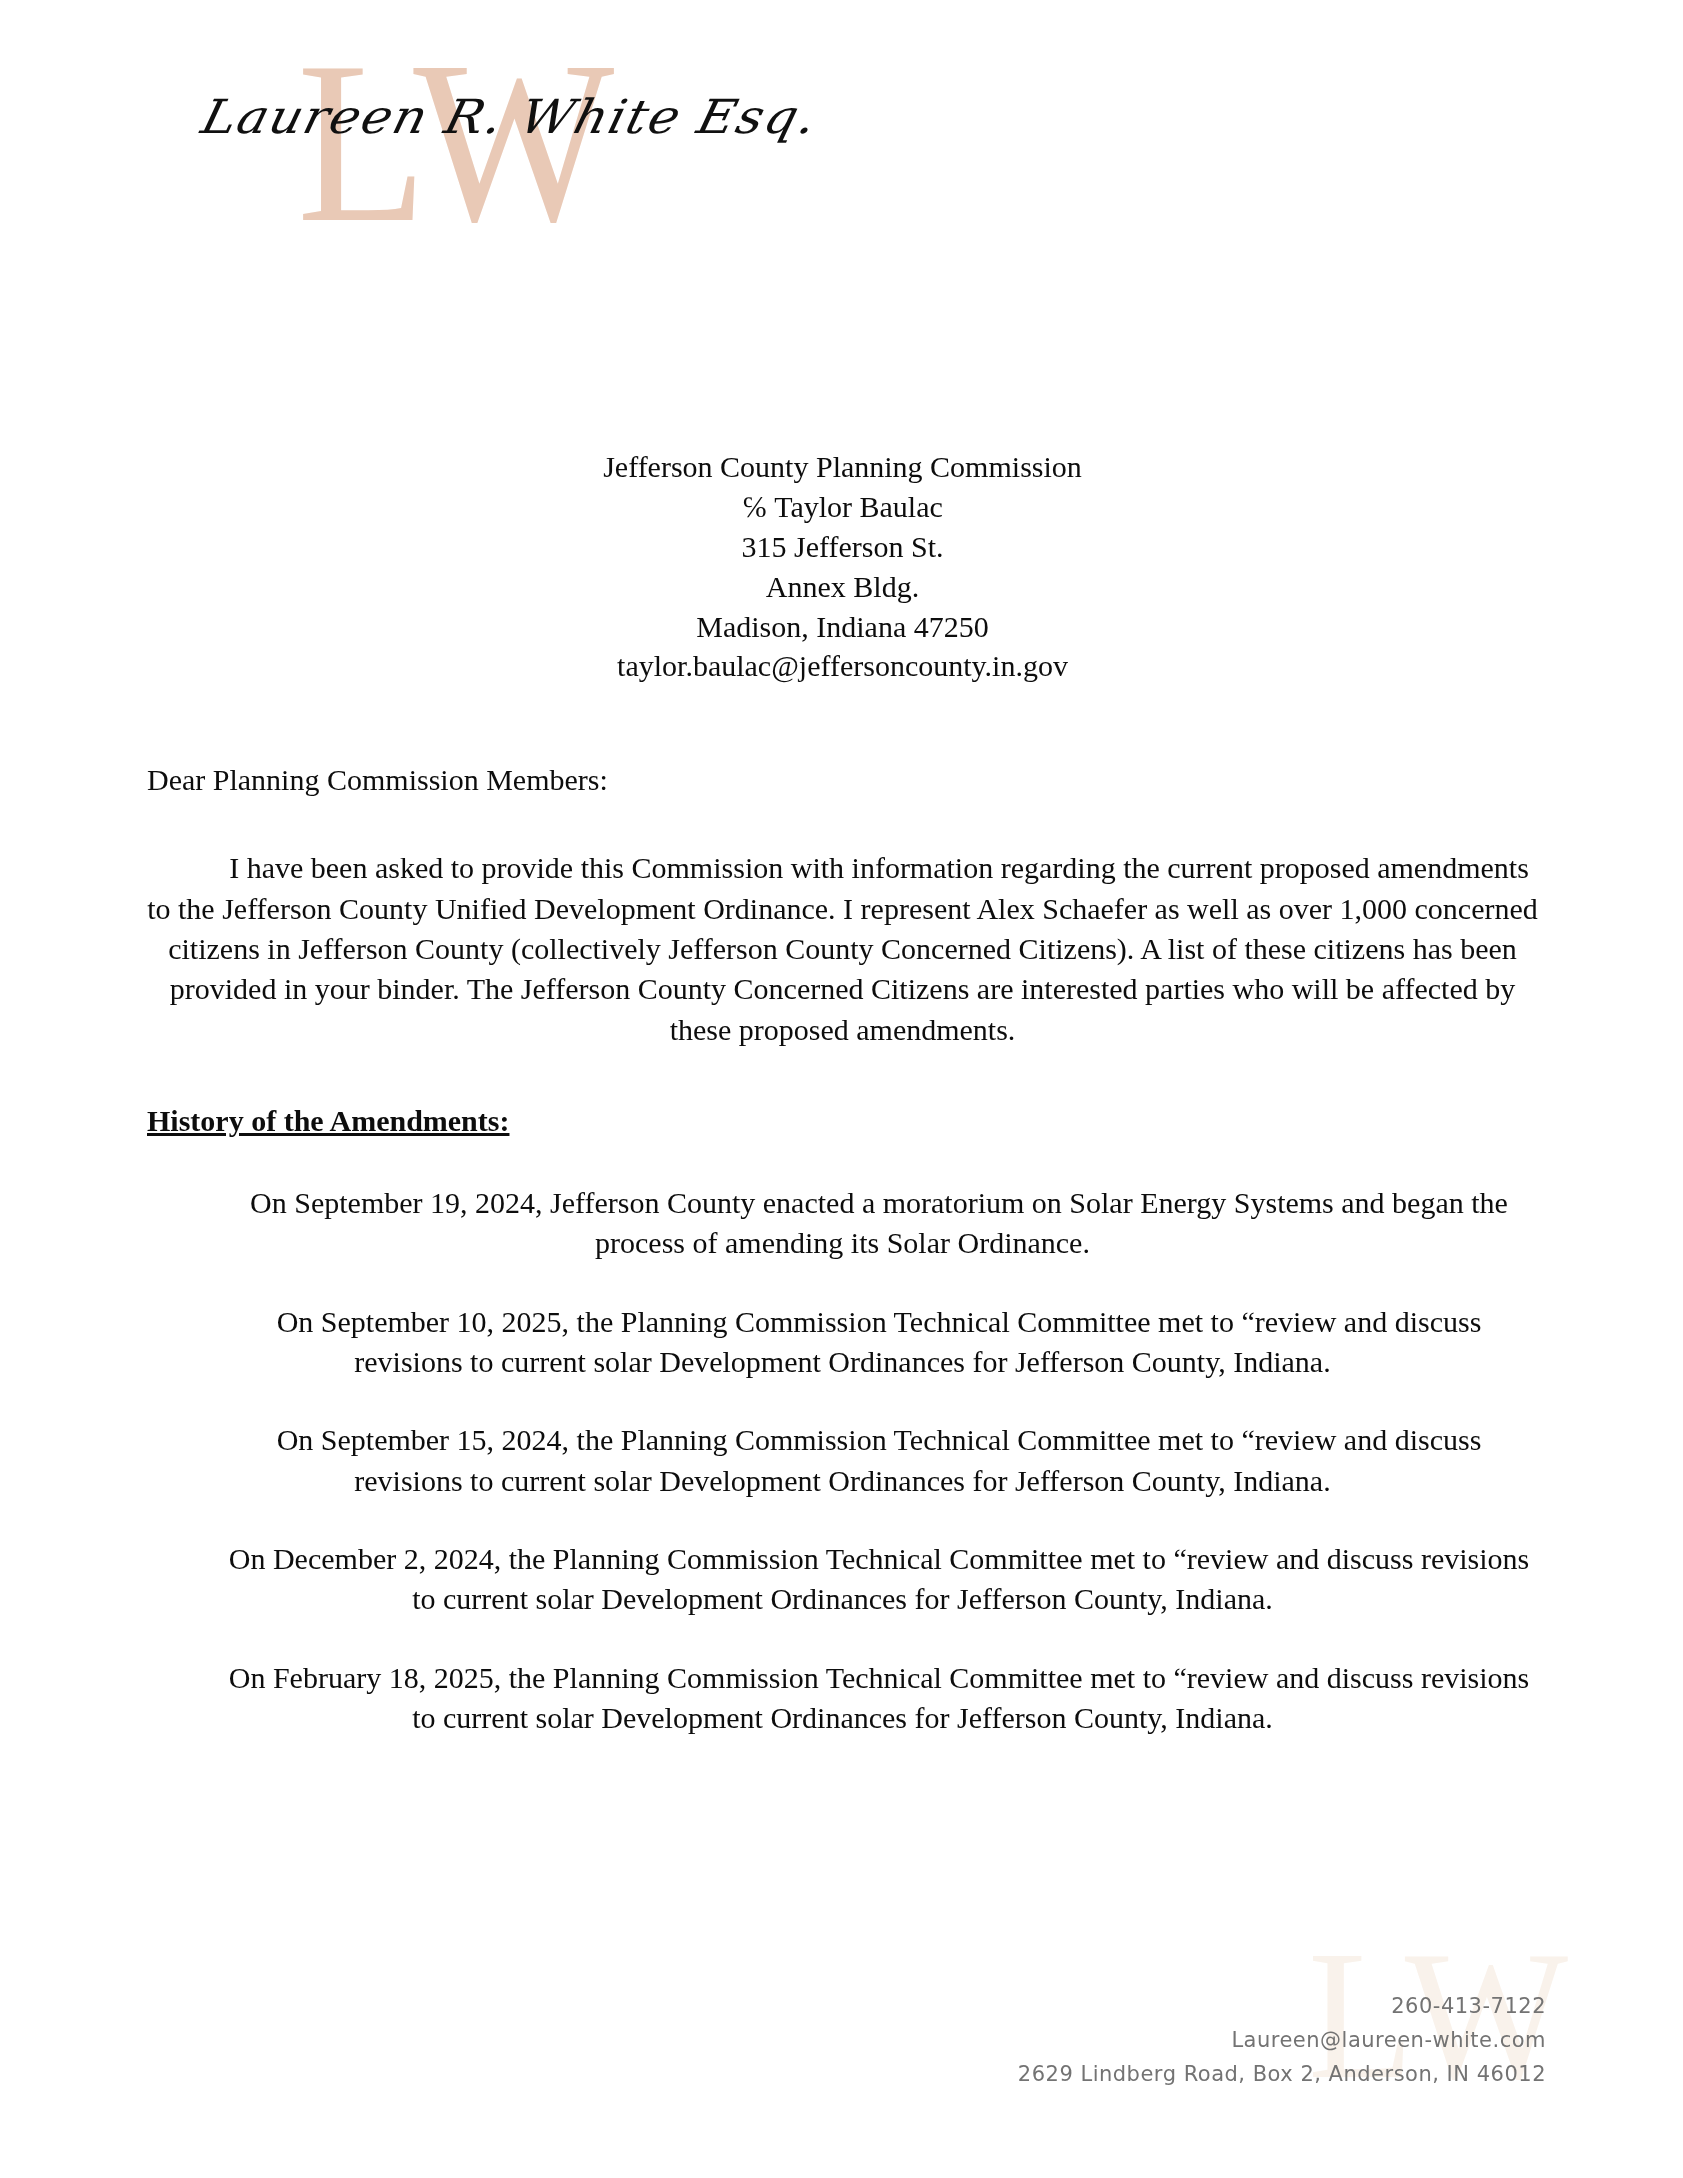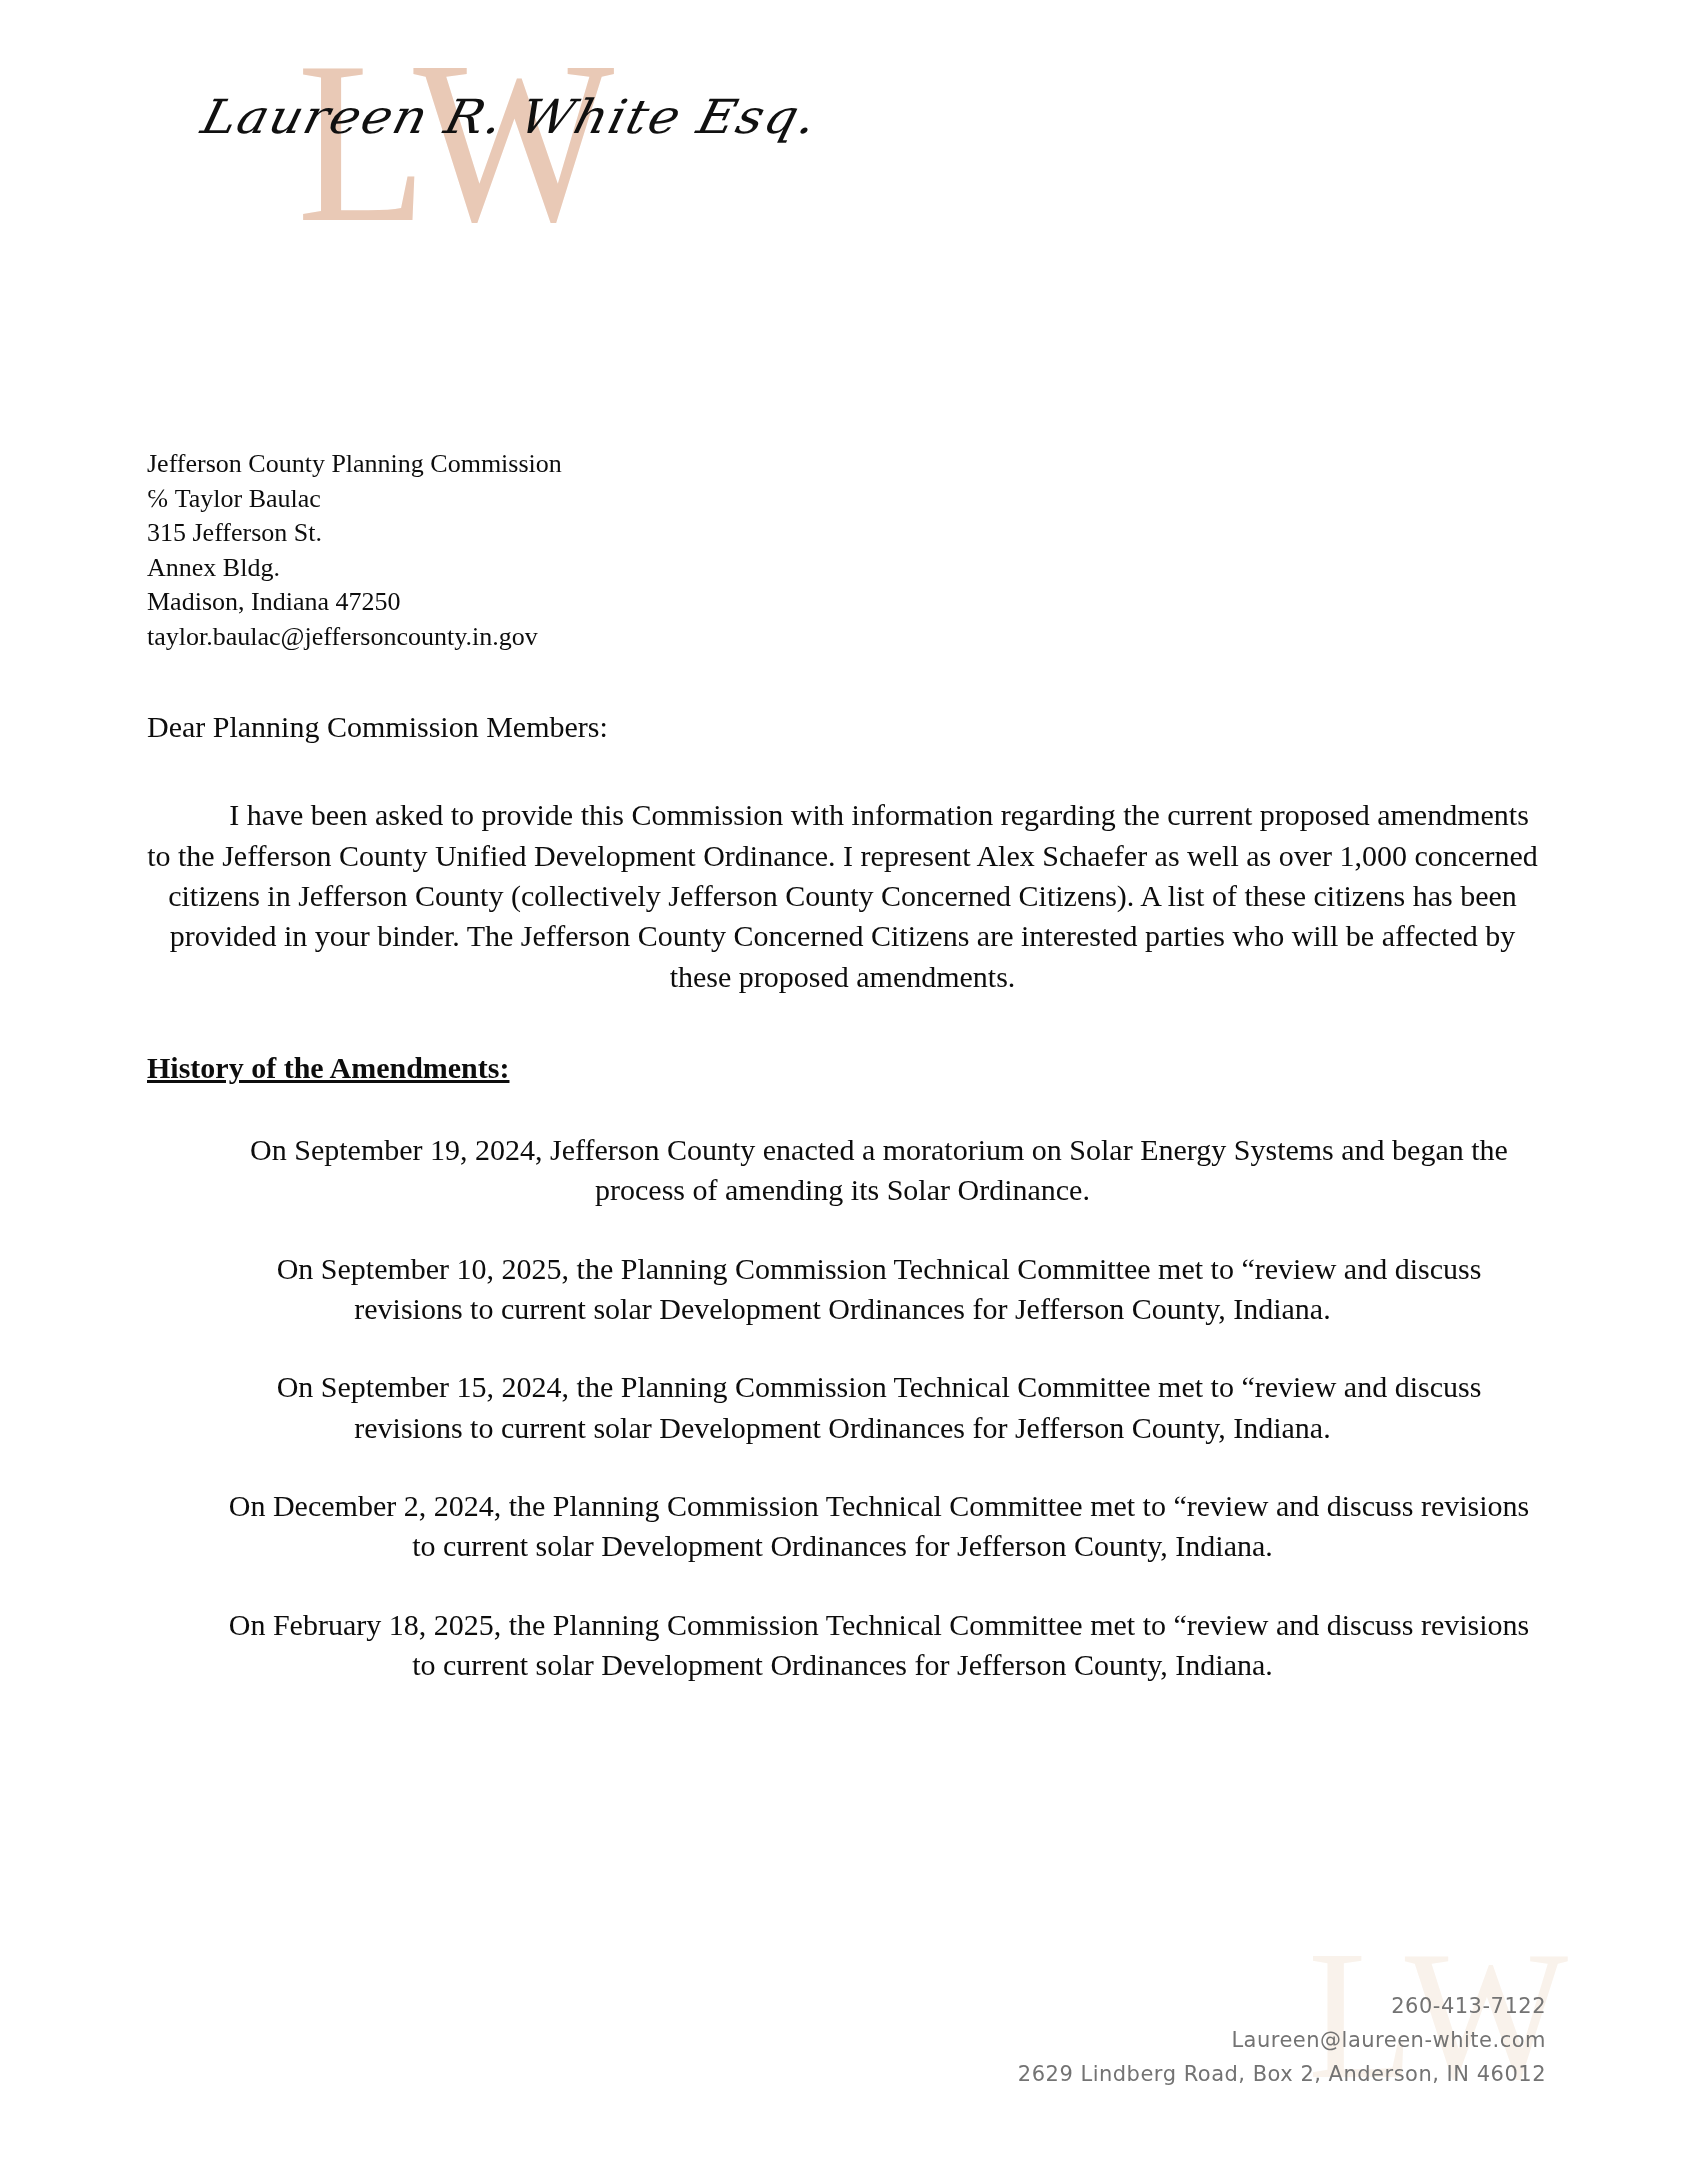--- a/index.html
+++ b/index.html
@@ -67,23 +67,24 @@
 
   .date-line {
     text-align: left;
     padding-left: 683px;
     font-size: 30px;
     line-height: 1.34;
     margin: 0 0 77px 0;
   }
 
   .addr-block {
-    font-size: 26px;
+    font-size: 30px;
     line-height: 1.33;
-    margin: 0 0 53px 0;
+    margin: 0 0 74px 0;
+    text-align: center;
   }
   .addr-line { white-space: nowrap; }
 
   .salutation {
     font-size: 30px;
     line-height: 1.33;
     margin: 0 0 48px 0;
   }
 
   p.para {

